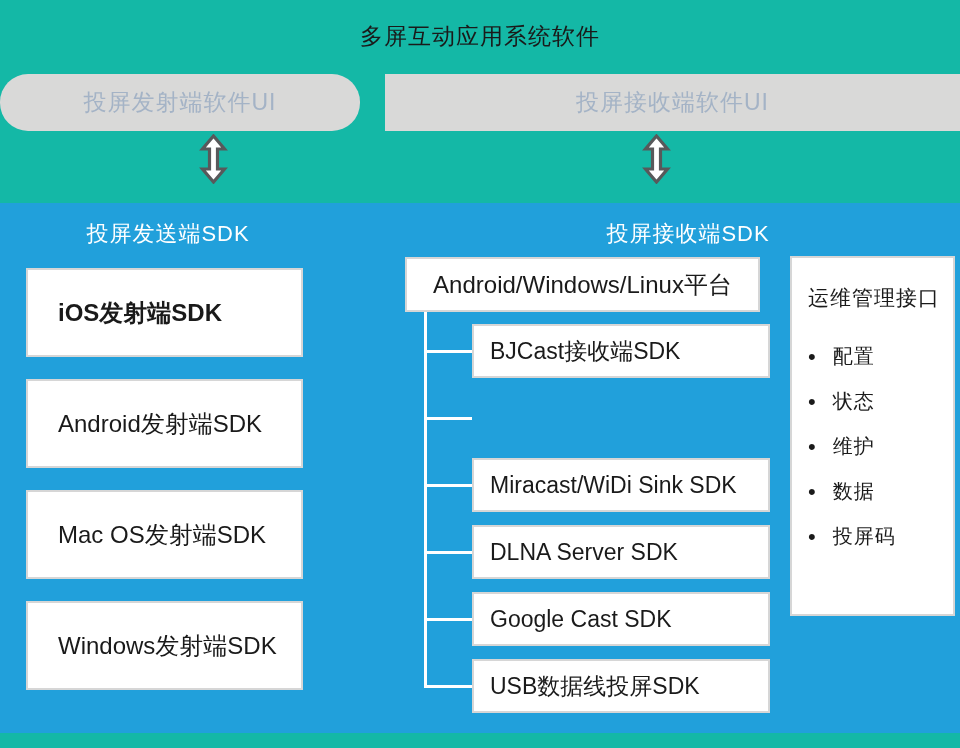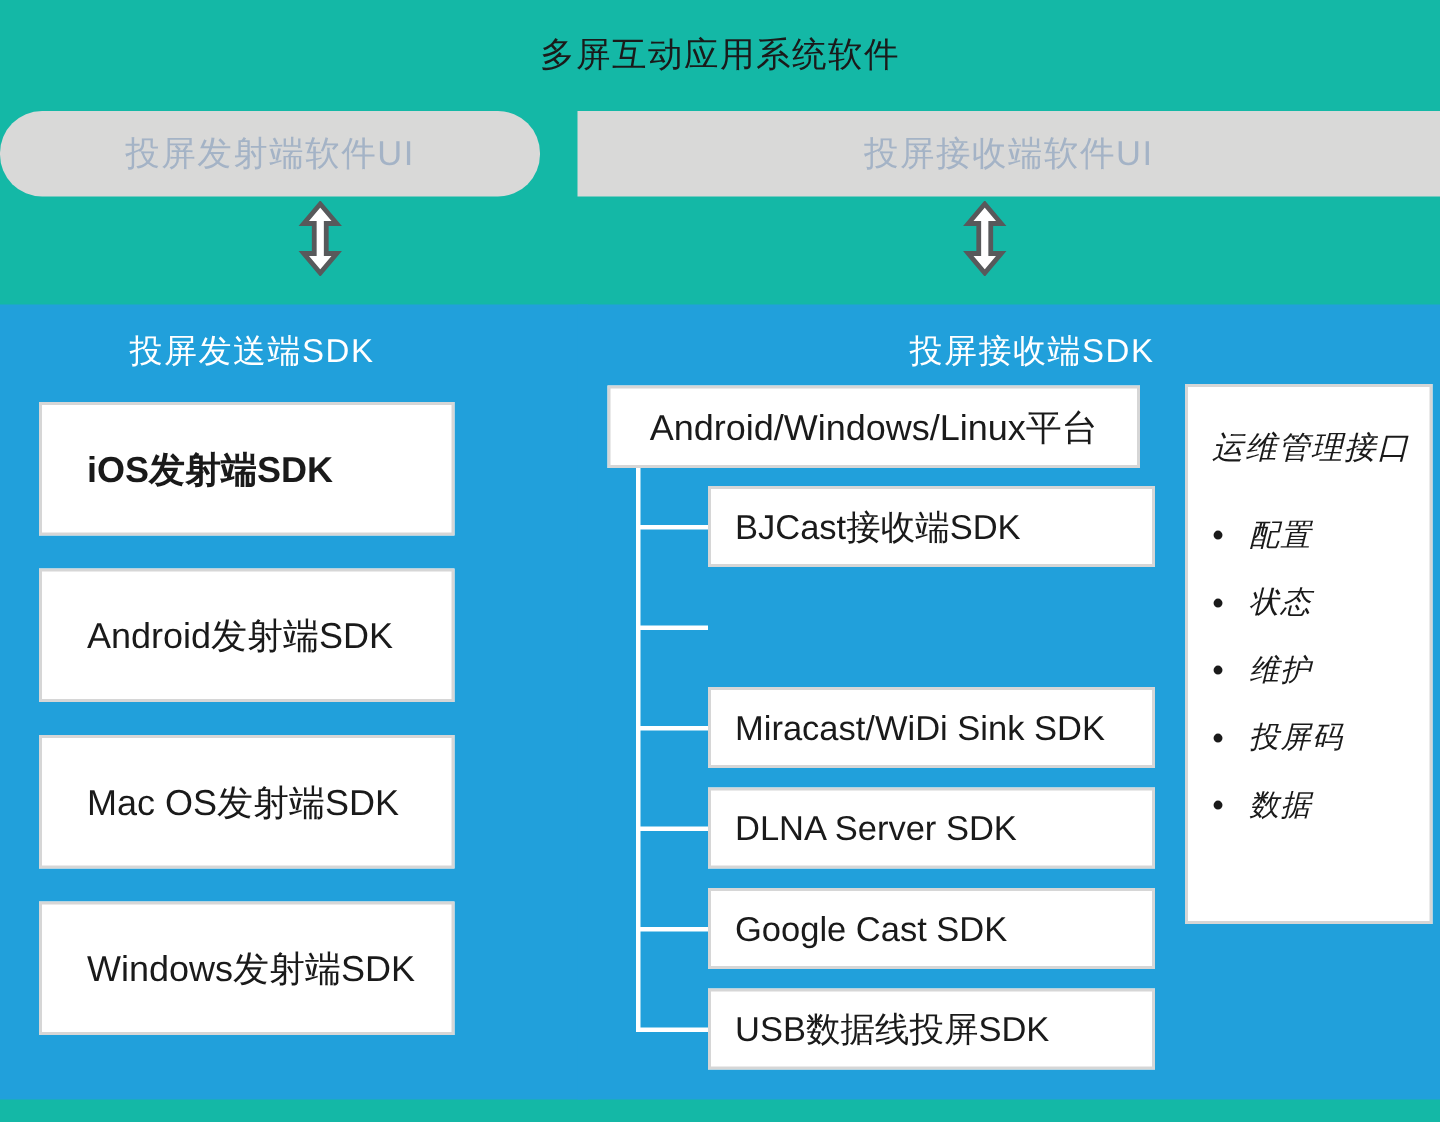--- a/index.html
+++ b/index.html
@@ -106,21 +106,20 @@
   .tree-box.t3 { top: 322px; }
   .tree-box.t4 { top: 389px; }
   .tree-box.t5 { top: 456px; }
   .mgmt-box {
     position: absolute;
     left: 405px; top: 53px;
     width: 165px; height: 360px;
     background: #FFFFFF;
     border: 2px solid #D6D6D6;
     padding: 26px 8px 0 16px;
-    font-style: italic;
   }
   .mgmt-title {
     font-size: 21px;
     color: #1A1A1A;
     margin-bottom: 22px;
     letter-spacing: 1px;
   }
   .mgmt-item {
     display: flex;
     align-items: center;
@@ -178,18 +177,18 @@
     <div class="white-box tree-box t2">Miracast/WiDi Sink SDK</div>
     <div class="white-box tree-box t3">DLNA Server SDK</div>
     <div class="white-box tree-box t4">Google Cast SDK</div>
     <div class="white-box tree-box t5">USB数据线投屏SDK</div>
 
     <div class="mgmt-box">
       <div class="mgmt-title">运维管理接口</div>
       <div class="mgmt-item">配置</div>
       <div class="mgmt-item">状态</div>
       <div class="mgmt-item">维护</div>
+      <div class="mgmt-item">数据</div>
       <div class="mgmt-item">投屏码</div>
-      <div class="mgmt-item">数据</div>
     </div>
   </div>
 
 </div>
 
 </body></html>

